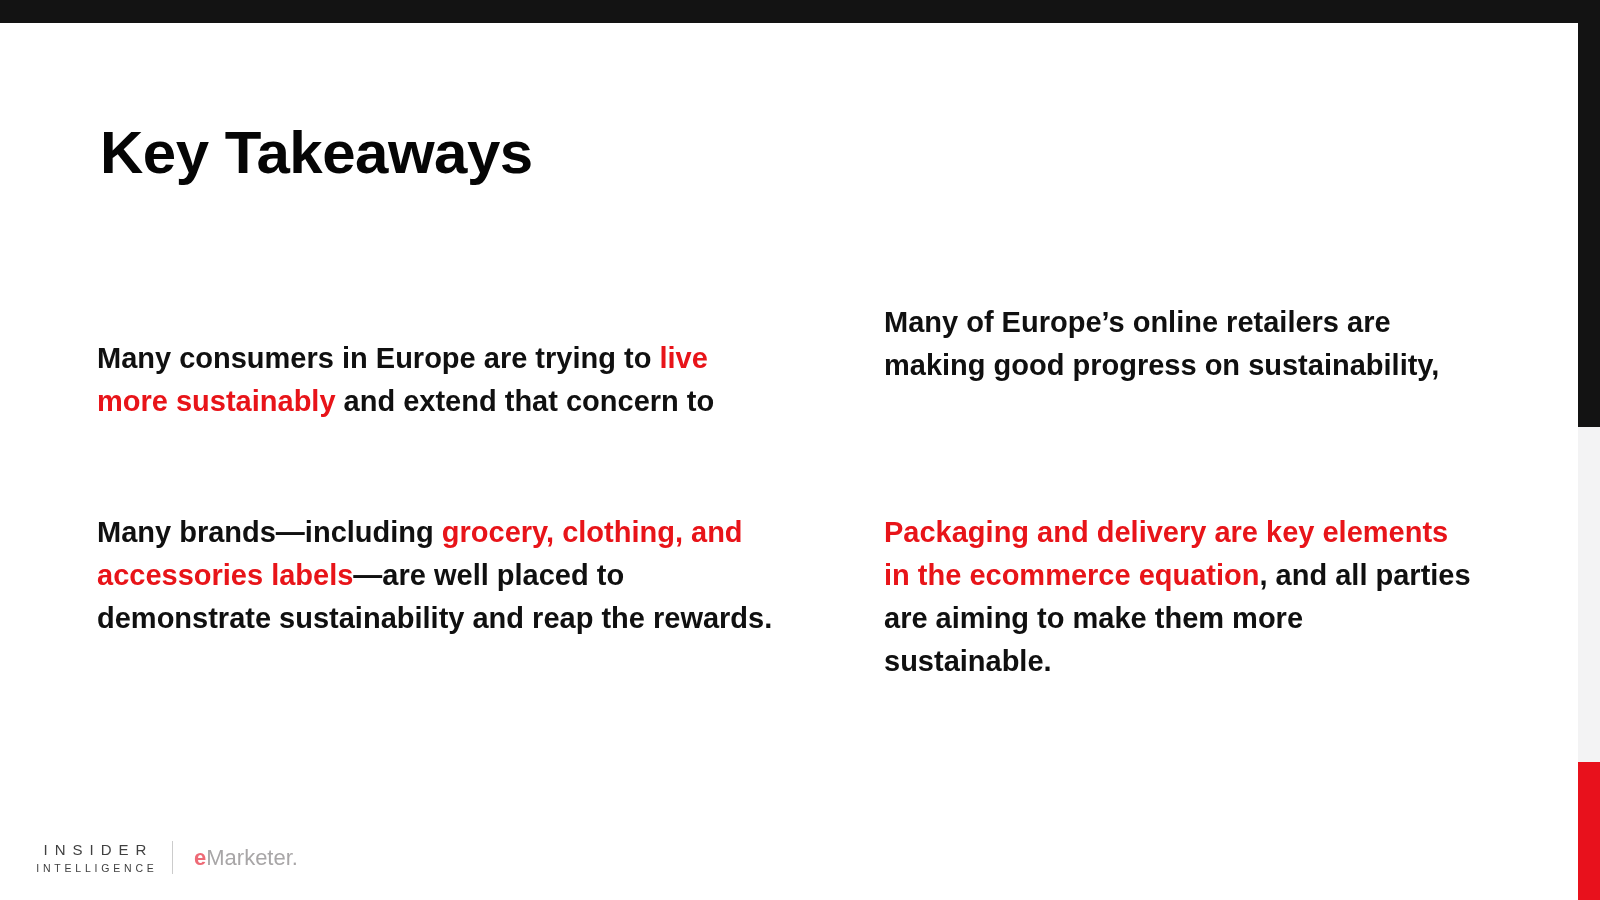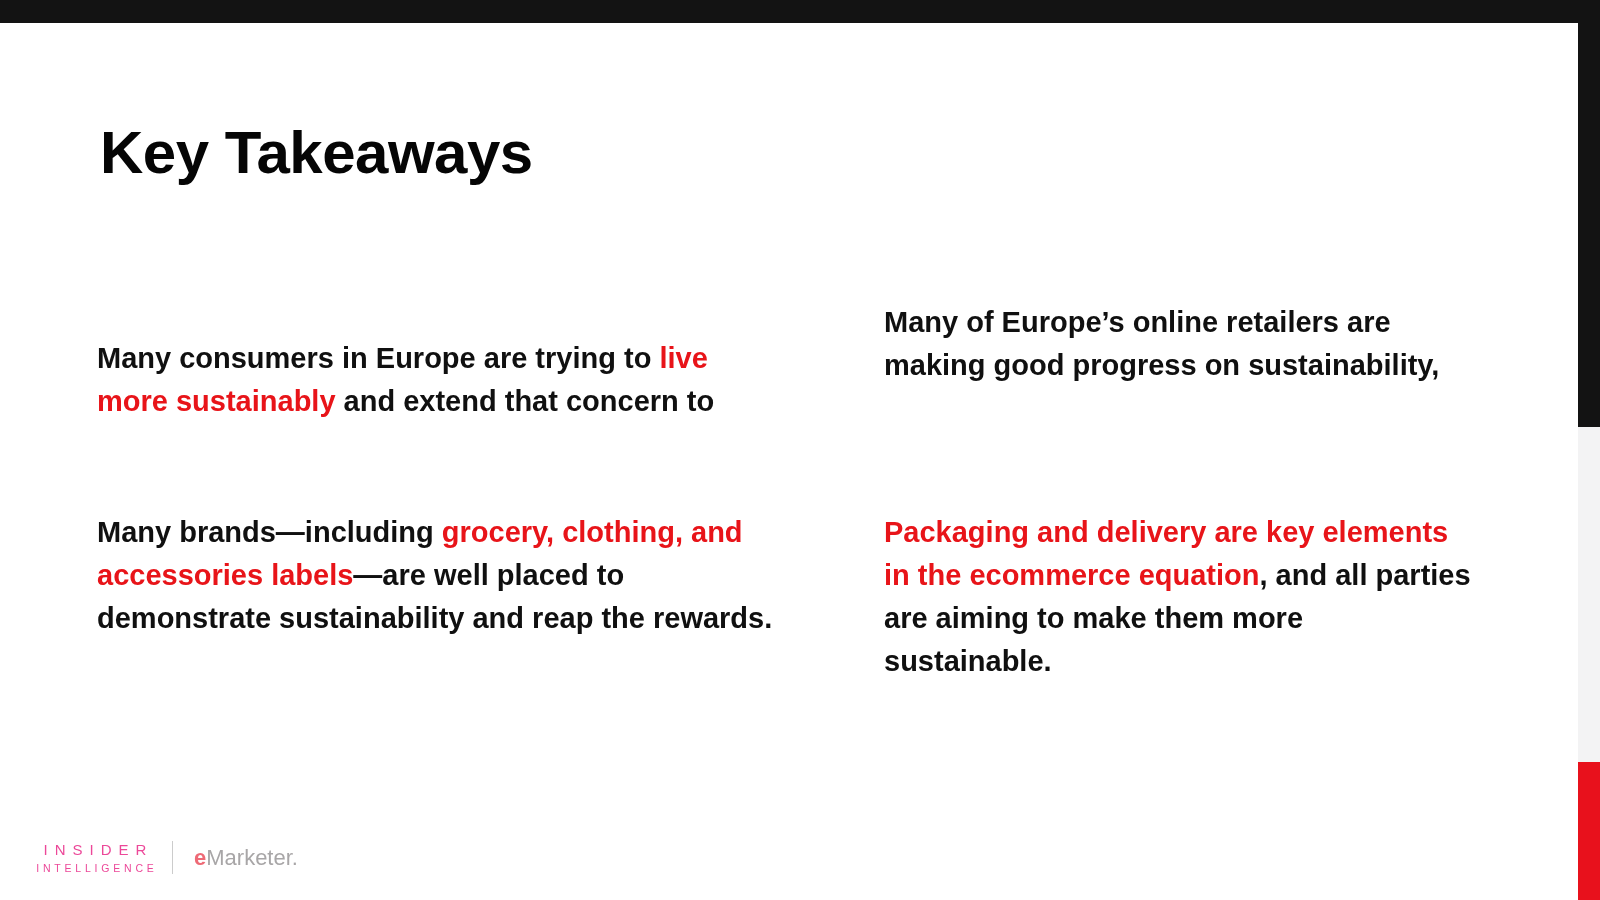--- a/index.html
+++ b/index.html
@@ -68,21 +68,21 @@
   .footer {
     position: absolute;
     left: 30px;
     top: 841px;
     display: flex;
     align-items: center;
   }
   .insider {
     width: 130px;
     text-align: center;
-    color: #ec4899;
+    color: #404040;
   }
   .insider .l1 {
     font-size: 15px;
     letter-spacing: 7px;
     margin-right: -7px; 
   }
   .insider .l2 {
     font-size: 10.5px;
     letter-spacing: 3.8px;
     margin-right: -3.8px;

